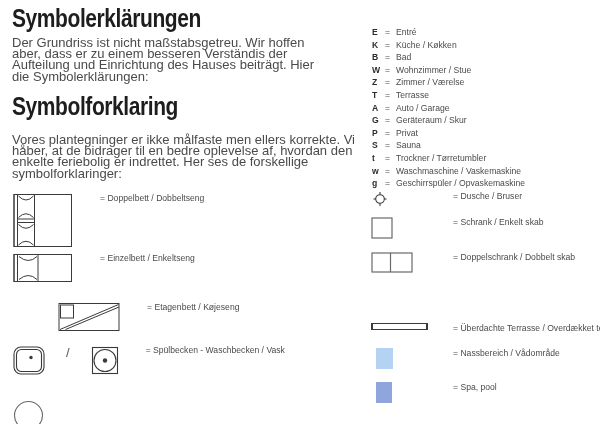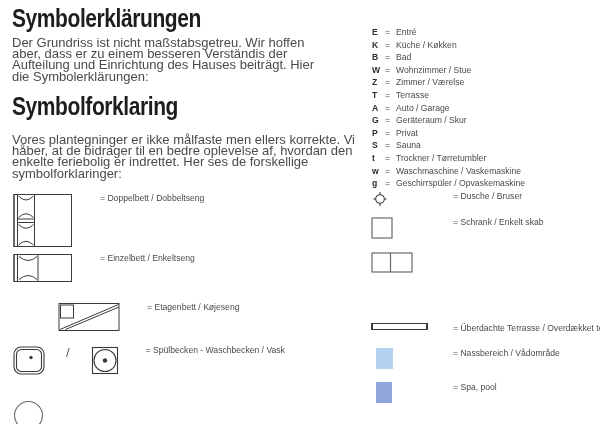--- a/index.html
+++ b/index.html
@@ -220,20 +220,21 @@
 
   <div class="sym-row right-row" style="top:252px;height:21px;">
     <span class="iconbox">
         <span>
       <svg width="42" height="21" viewBox="0 0 42 21" fill="none" stroke="#6a6a6a" stroke-width="1.2">
         <rect x="1" y="1" width="40" height="19"></rect>
         <line x1="19.5" y1="1" x2="19.5" y2="20"></line>
       </svg>
     </span>
       </span>
+    <span class="lbl">= Doppelschrank / Dobbelt skab</span>
   </div>
 
 
   <div class="sym-row right-row" style="top:323px;height:8px;">
     <span class="iconbox">
         <span class="thin-rect"></span>
       </span>
     <span class="lbl">= Überdachte Terrasse / Overdækket terrasse</span>
   </div>
 

